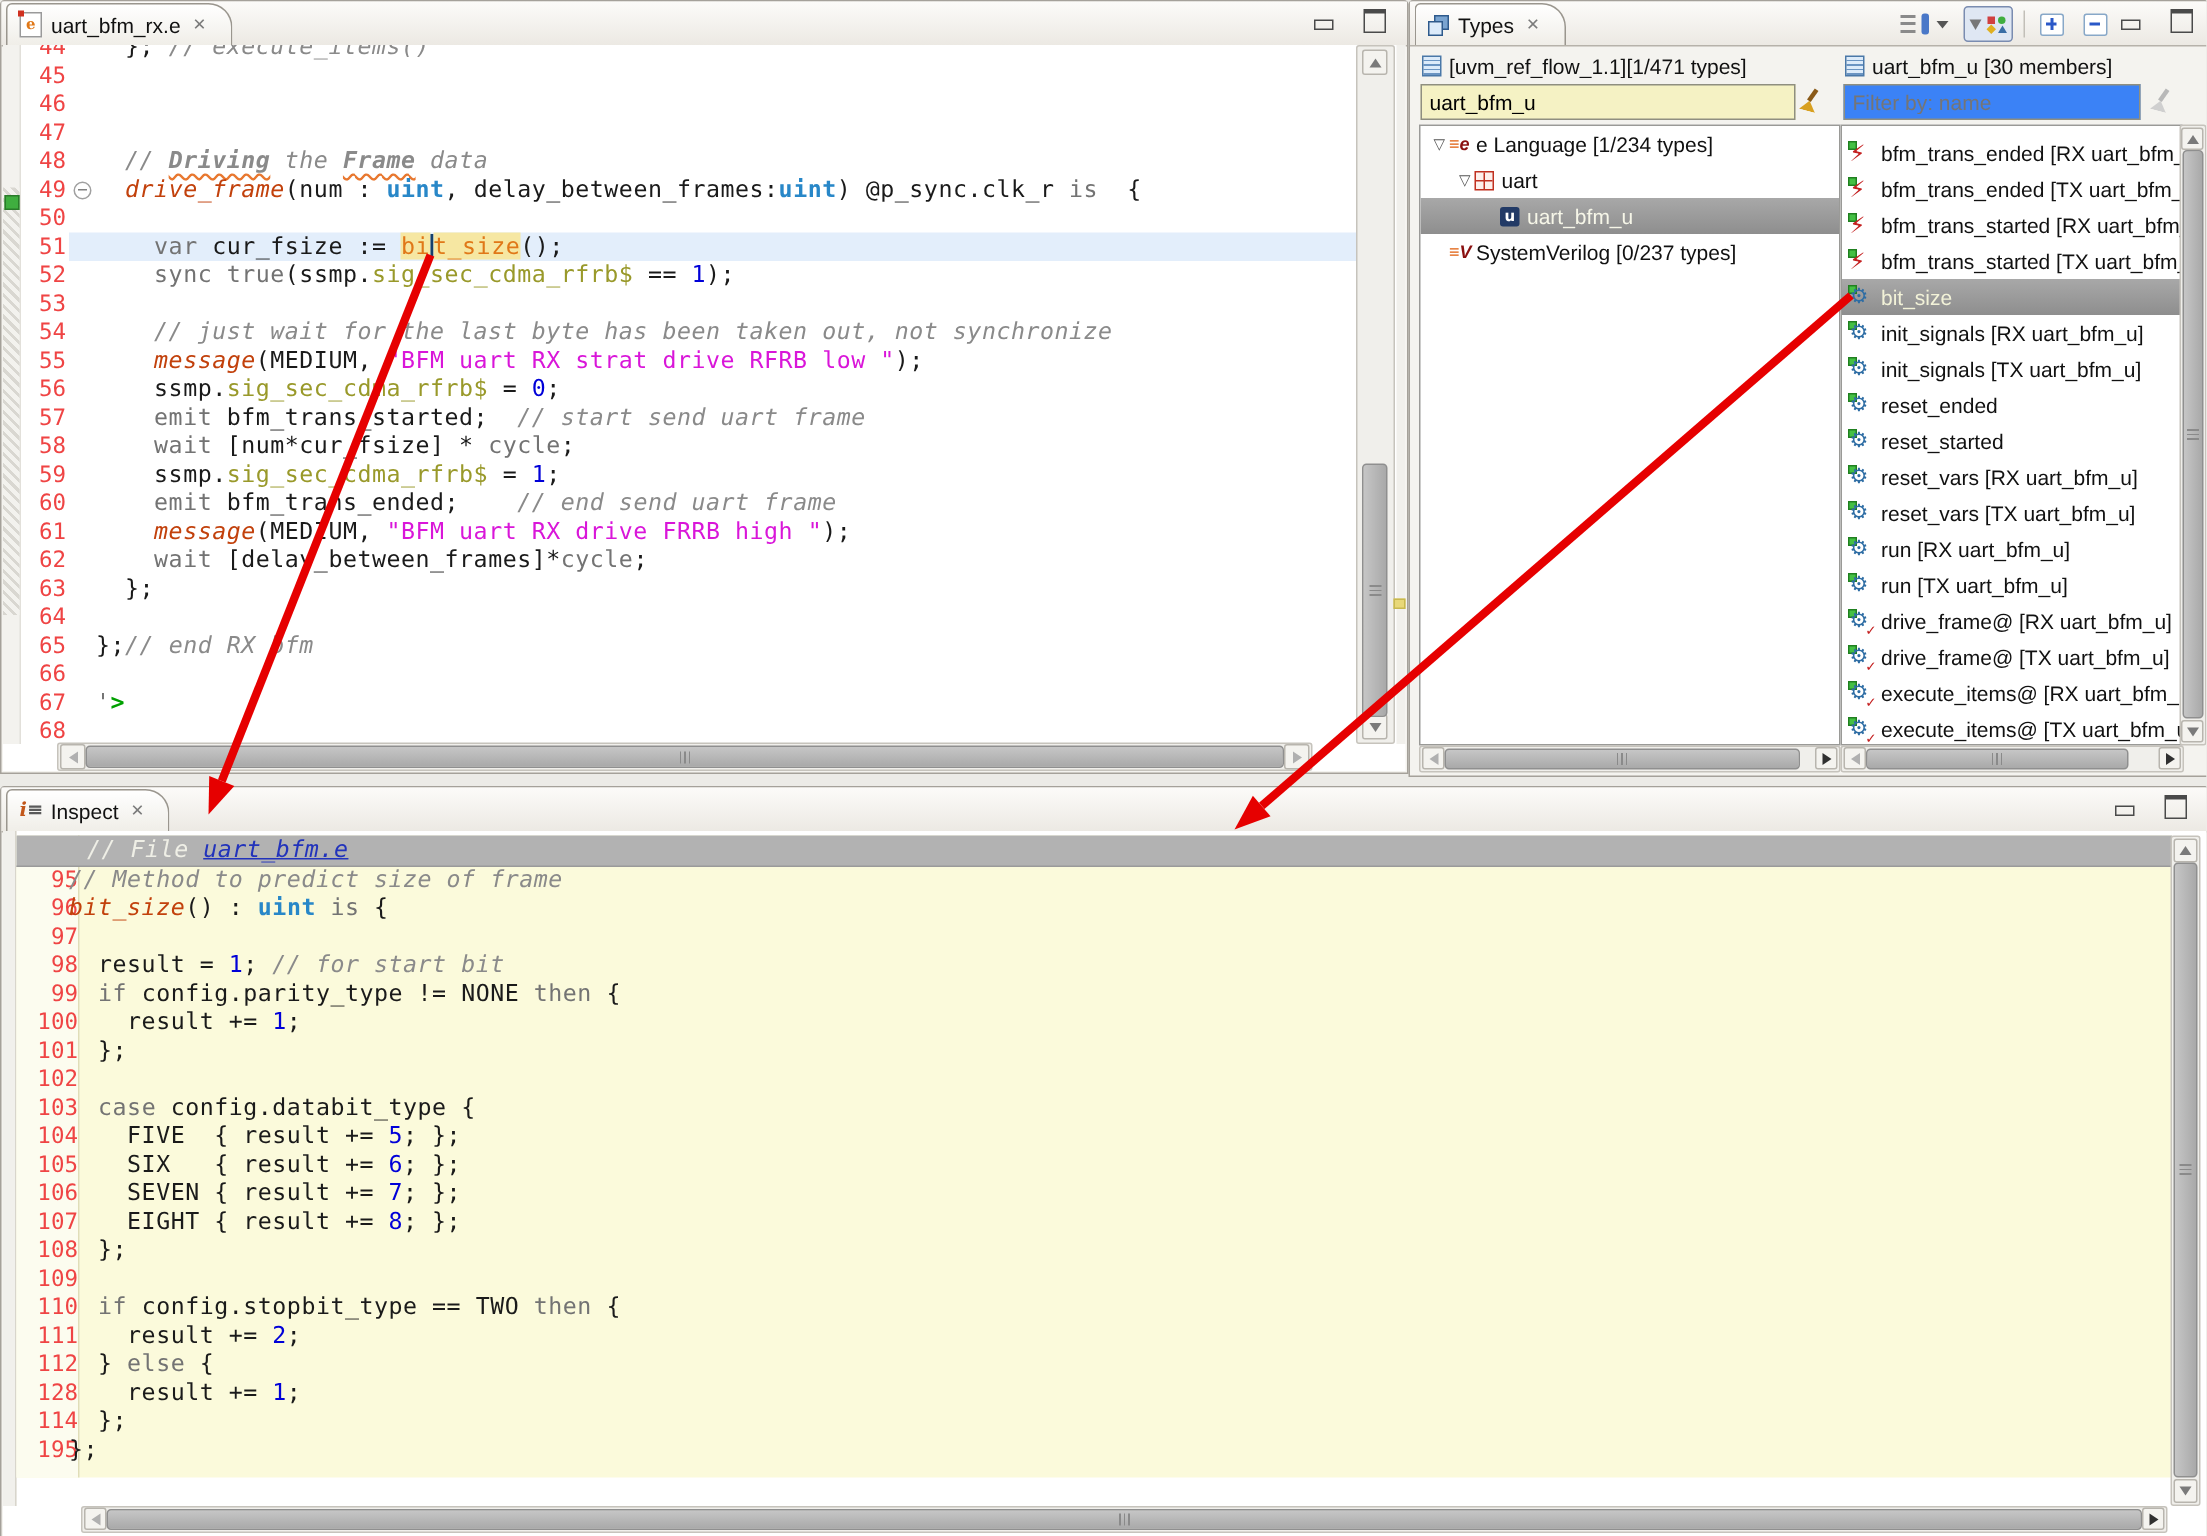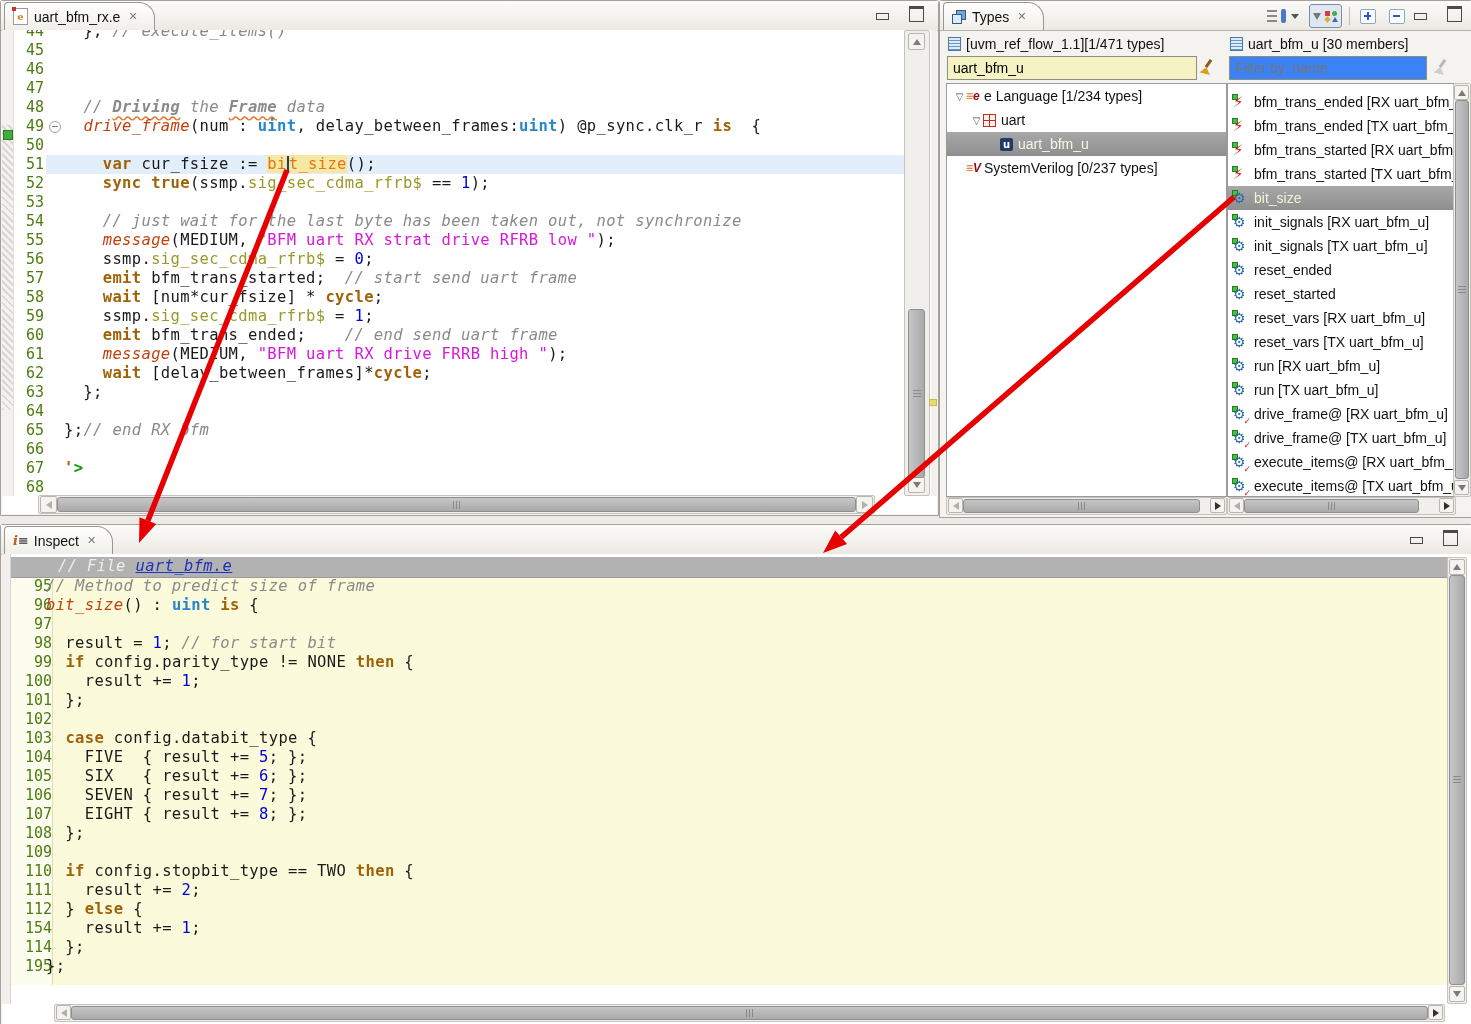--- a/index.html
+++ b/index.html
@@ -62,28 +62,28 @@
   .thumb{position:absolute;background:linear-gradient(90deg,#c6c6c6,#a9a9a9);border:1px solid #8f8f8f;border-radius:3px;cursor:pointer;}
   .thumb.h{background:linear-gradient(#c6c6c6,#a9a9a9);}
   .grip-v{position:absolute;left:50%;top:50%;transform:translate(-50%,-50%);width:8px;height:8px;
           background:repeating-linear-gradient(#8a8a8a 0 1px,transparent 1px 3px);}
   .grip-h{position:absolute;left:50%;top:50%;transform:translate(-50%,-50%);width:8px;height:8px;
           background:repeating-linear-gradient(90deg,#8a8a8a 0 1px,transparent 1px 3px);}
   
   .codewrap{position:absolute;overflow:hidden;}
   .crow{position:relative;height:19px;white-space:pre;}
   .curband{position:absolute;left:44px;top:0;right:0;bottom:0;background:#e3eefb;}
-  .lnum{position:absolute;left:10px;width:32px;text-align:right;color:#4d7c0f;
+  .lnum{position:absolute;left:10px;width:32px;text-align:right;color:#ef4444;
         font:15px "DejaVu Sans Mono",monospace;line-height:19px;}
   .foldm{position:absolute;left:47px;top:4px;width:10px;height:10px;border:1px solid #a0a0a0;border-radius:50%;}
   .foldm::before{content:"";position:absolute;left:2px;top:4px;width:6px;height:1px;background:#808080;}
   .ctext{position:relative;display:block;font:15.5px "DejaVu Sans Mono",monospace;
          line-height:19px;letter-spacing:.35px;color:#1a1a1a;}
   .ctext.ed{margin-left:62px;} .ctext.ins{margin-left:36px;}
-  .tk.k{color:#a16207;font-weight:bold;}
+  .tk.k{color:#737373;font-weight:normal;}
   .tk.m{color:#c2410c;font-style:italic;}
   .tk.c{color:#8a8a8a;font-style:italic;}
   .tk.s{color:#d916d9;}
   .tk.n{color:#0000d8;}
   .tk.t{color:#2887c8;font-weight:bold;}
   .tk.sig{color:#99992a;}
   .tk.g{color:#00a000;font-weight:bold;}
   .tk.hl{color:#e07818;background:#f6e7a2;margin-top:32px;}
   .tk.sp{text-decoration:underline;text-decoration-style:wavy;text-decoration-color:#e87830;text-underline-offset:3px;font-weight:bold;}
   .caret{display:inline-block;width:0;border-left:2px solid #14406e;height:15px;vertical-align:-2px;}
@@ -502,21 +502,21 @@
           <div class="crow"><span class="lnum">103</span><span class="ctext ins"><span class="tk pl">  </span><span class="tk k">case</span><span class="tk pl"> config.databit_type {</span></span></div>
           <div class="crow"><span class="lnum">104</span><span class="ctext ins"><span class="tk pl">    FIVE  { result += </span><span class="tk n">5</span><span class="tk pl">; };</span></span></div>
           <div class="crow"><span class="lnum">105</span><span class="ctext ins"><span class="tk pl">    SIX   { result += </span><span class="tk n">6</span><span class="tk pl">; };</span></span></div>
           <div class="crow"><span class="lnum">106</span><span class="ctext ins"><span class="tk pl">    SEVEN { result += </span><span class="tk n">7</span><span class="tk pl">; };</span></span></div>
           <div class="crow"><span class="lnum">107</span><span class="ctext ins"><span class="tk pl">    EIGHT { result += </span><span class="tk n">8</span><span class="tk pl">; };</span></span></div>
           <div class="crow"><span class="lnum">108</span><span class="ctext ins"><span class="tk pl">  };</span></span></div>
           <div class="crow"><span class="lnum">109</span><span class="ctext ins"></span></div>
           <div class="crow"><span class="lnum">110</span><span class="ctext ins"><span class="tk pl">  </span><span class="tk k">if</span><span class="tk pl"> config.stopbit_type == TWO </span><span class="tk k">then</span><span class="tk pl"> {</span></span></div>
           <div class="crow"><span class="lnum">111</span><span class="ctext ins"><span class="tk pl">    result += </span><span class="tk n">2</span><span class="tk pl">;</span></span></div>
           <div class="crow"><span class="lnum">112</span><span class="ctext ins"><span class="tk pl">  } </span><span class="tk k">else</span><span class="tk pl"> {</span></span></div>
-          <div class="crow"><span class="lnum">154</span><span class="ctext ins"><span class="tk pl">    result += </span><span class="tk n">1</span><span class="tk pl">;</span></span></div>
+          <div class="crow"><span class="lnum">128</span><span class="ctext ins"><span class="tk pl">    result += </span><span class="tk n">1</span><span class="tk pl">;</span></span></div>
           <div class="crow"><span class="lnum">114</span><span class="ctext ins"><span class="tk pl">  };</span></span></div>
           <div class="crow"><span class="lnum">195</span><span class="ctext ins"><span class="tk pl">};</span></span></div>
         </div>
 
       <div class="sb" style="right:4px;top:3px;width:18px;bottom:20px;">
         <span class="sb-btn" style="left:1px;top:1px;width:14px;height:14px;">
             <span class="t-up"></span>
           </span>
         <span class="sb-btn" style="left:1px;bottom:1px;width:14px;height:14px;">
             <span class="t-dn"></span>

